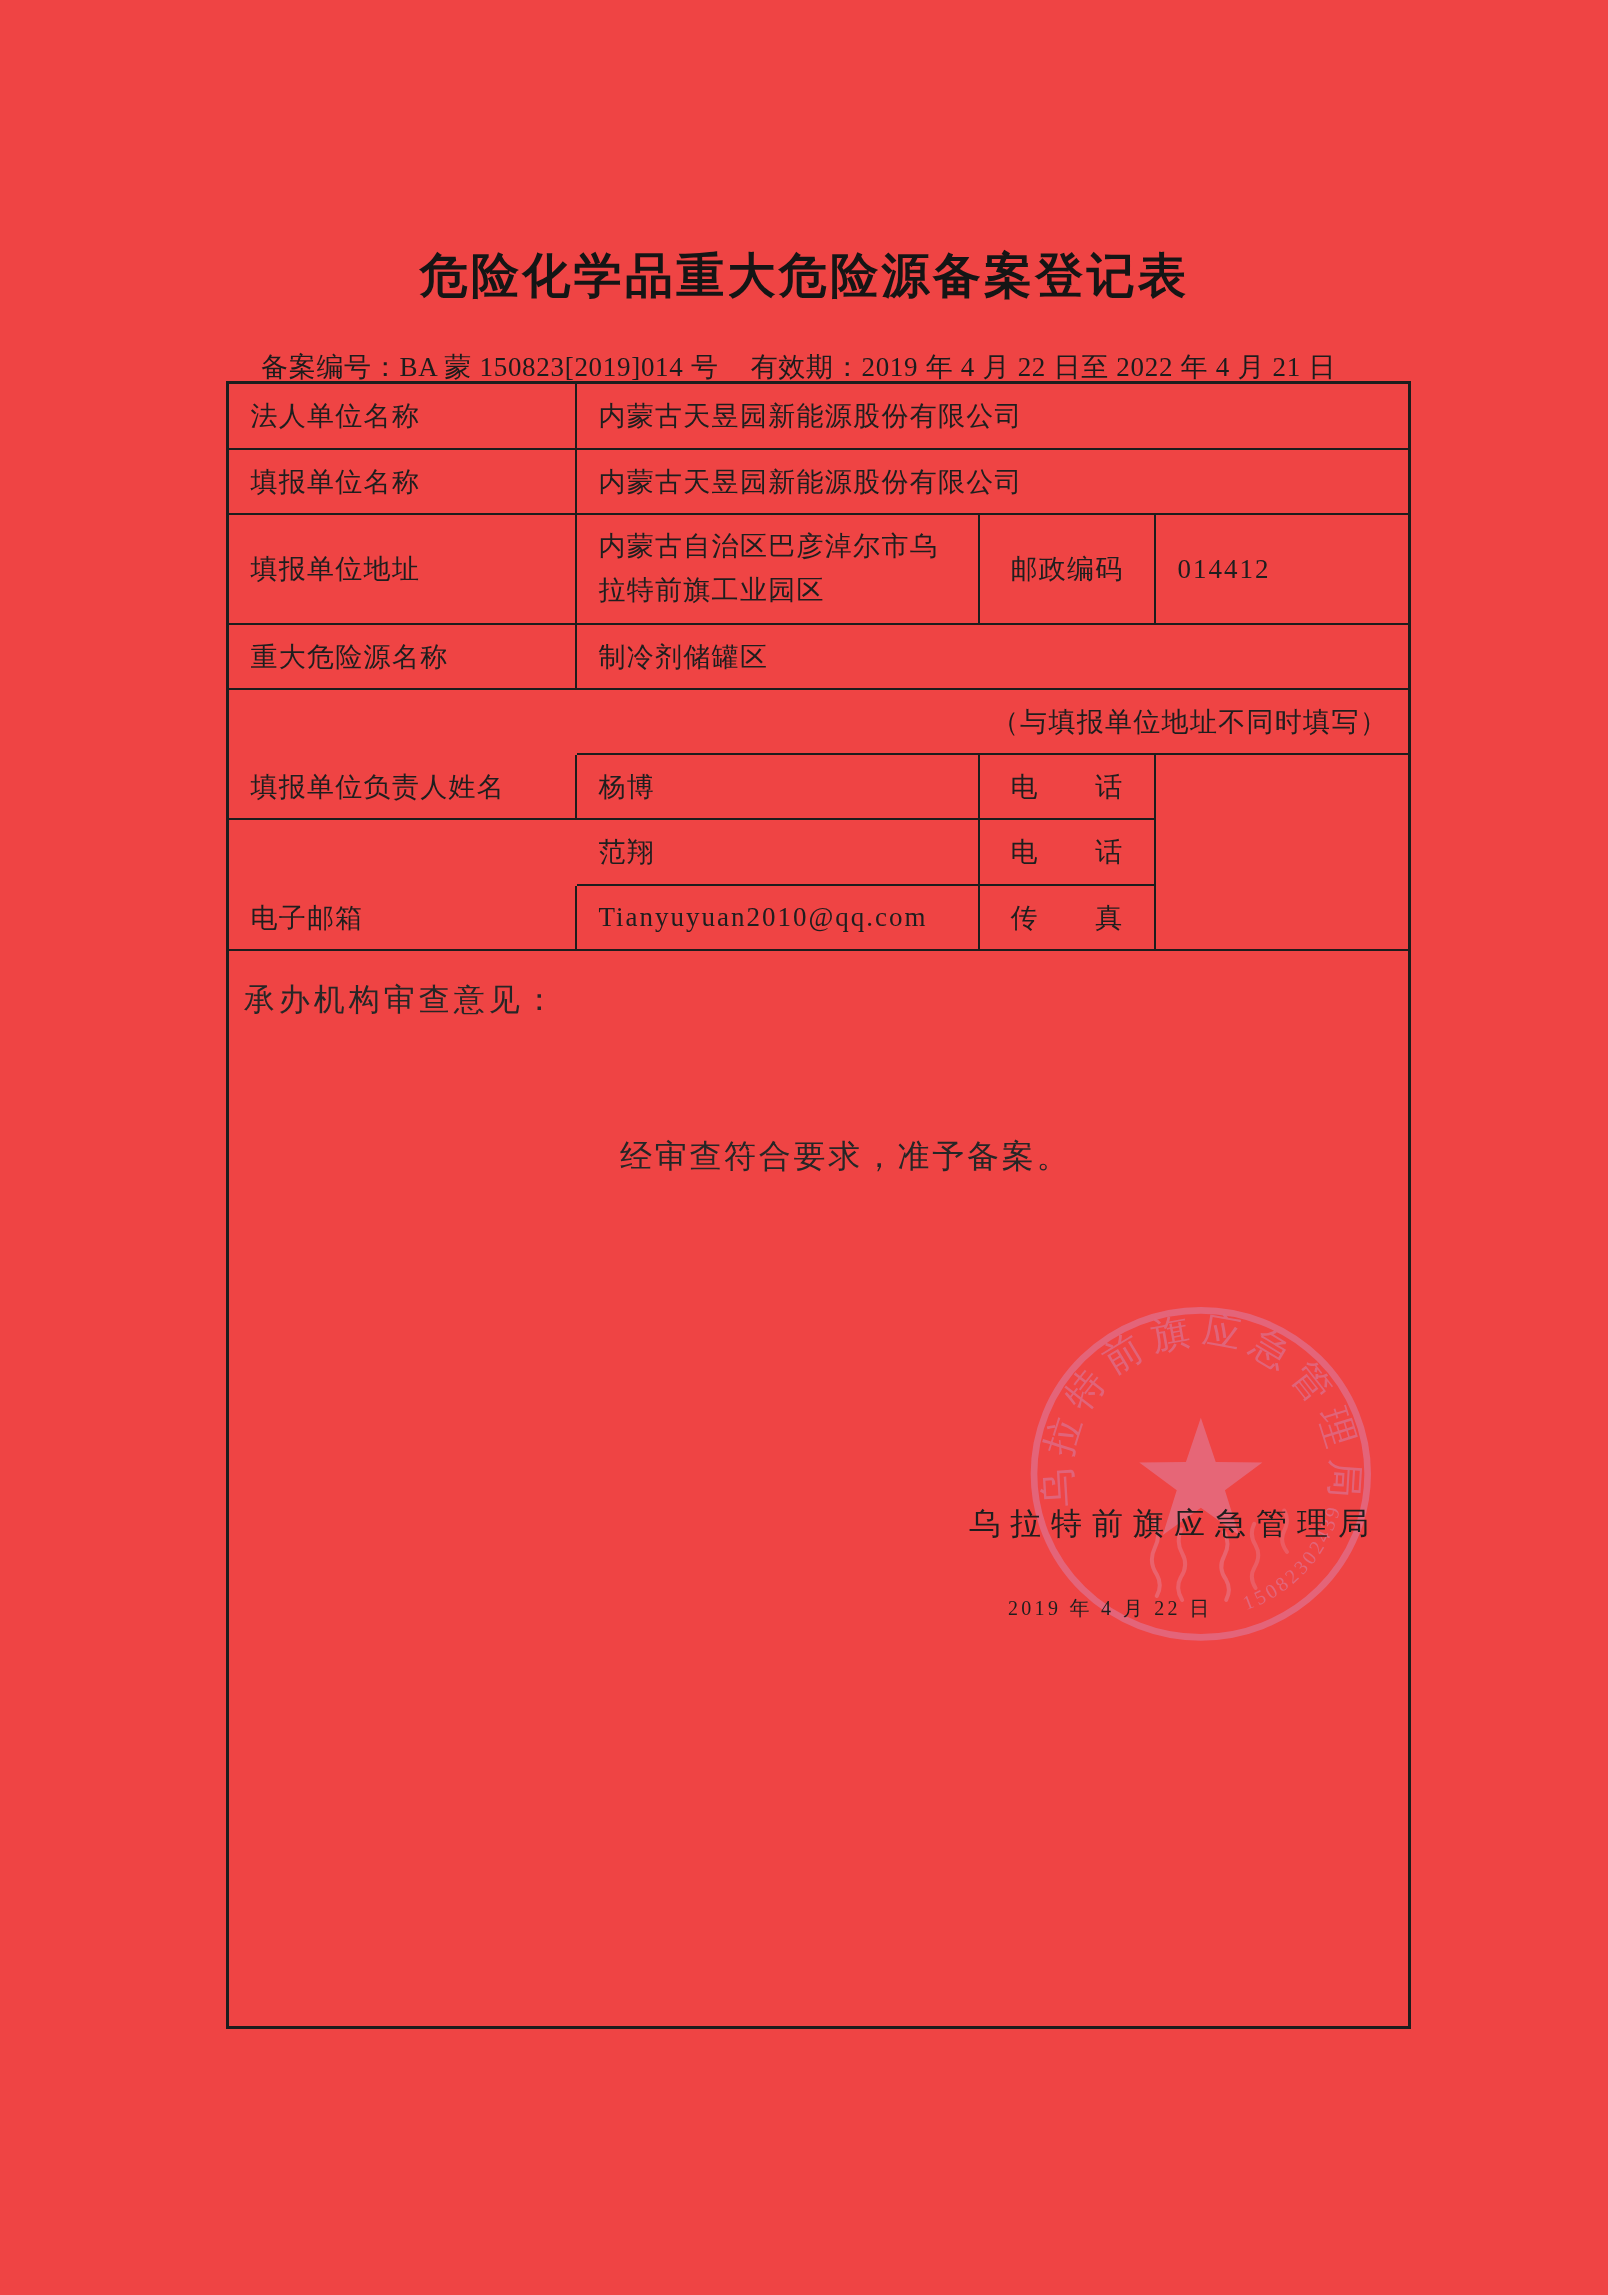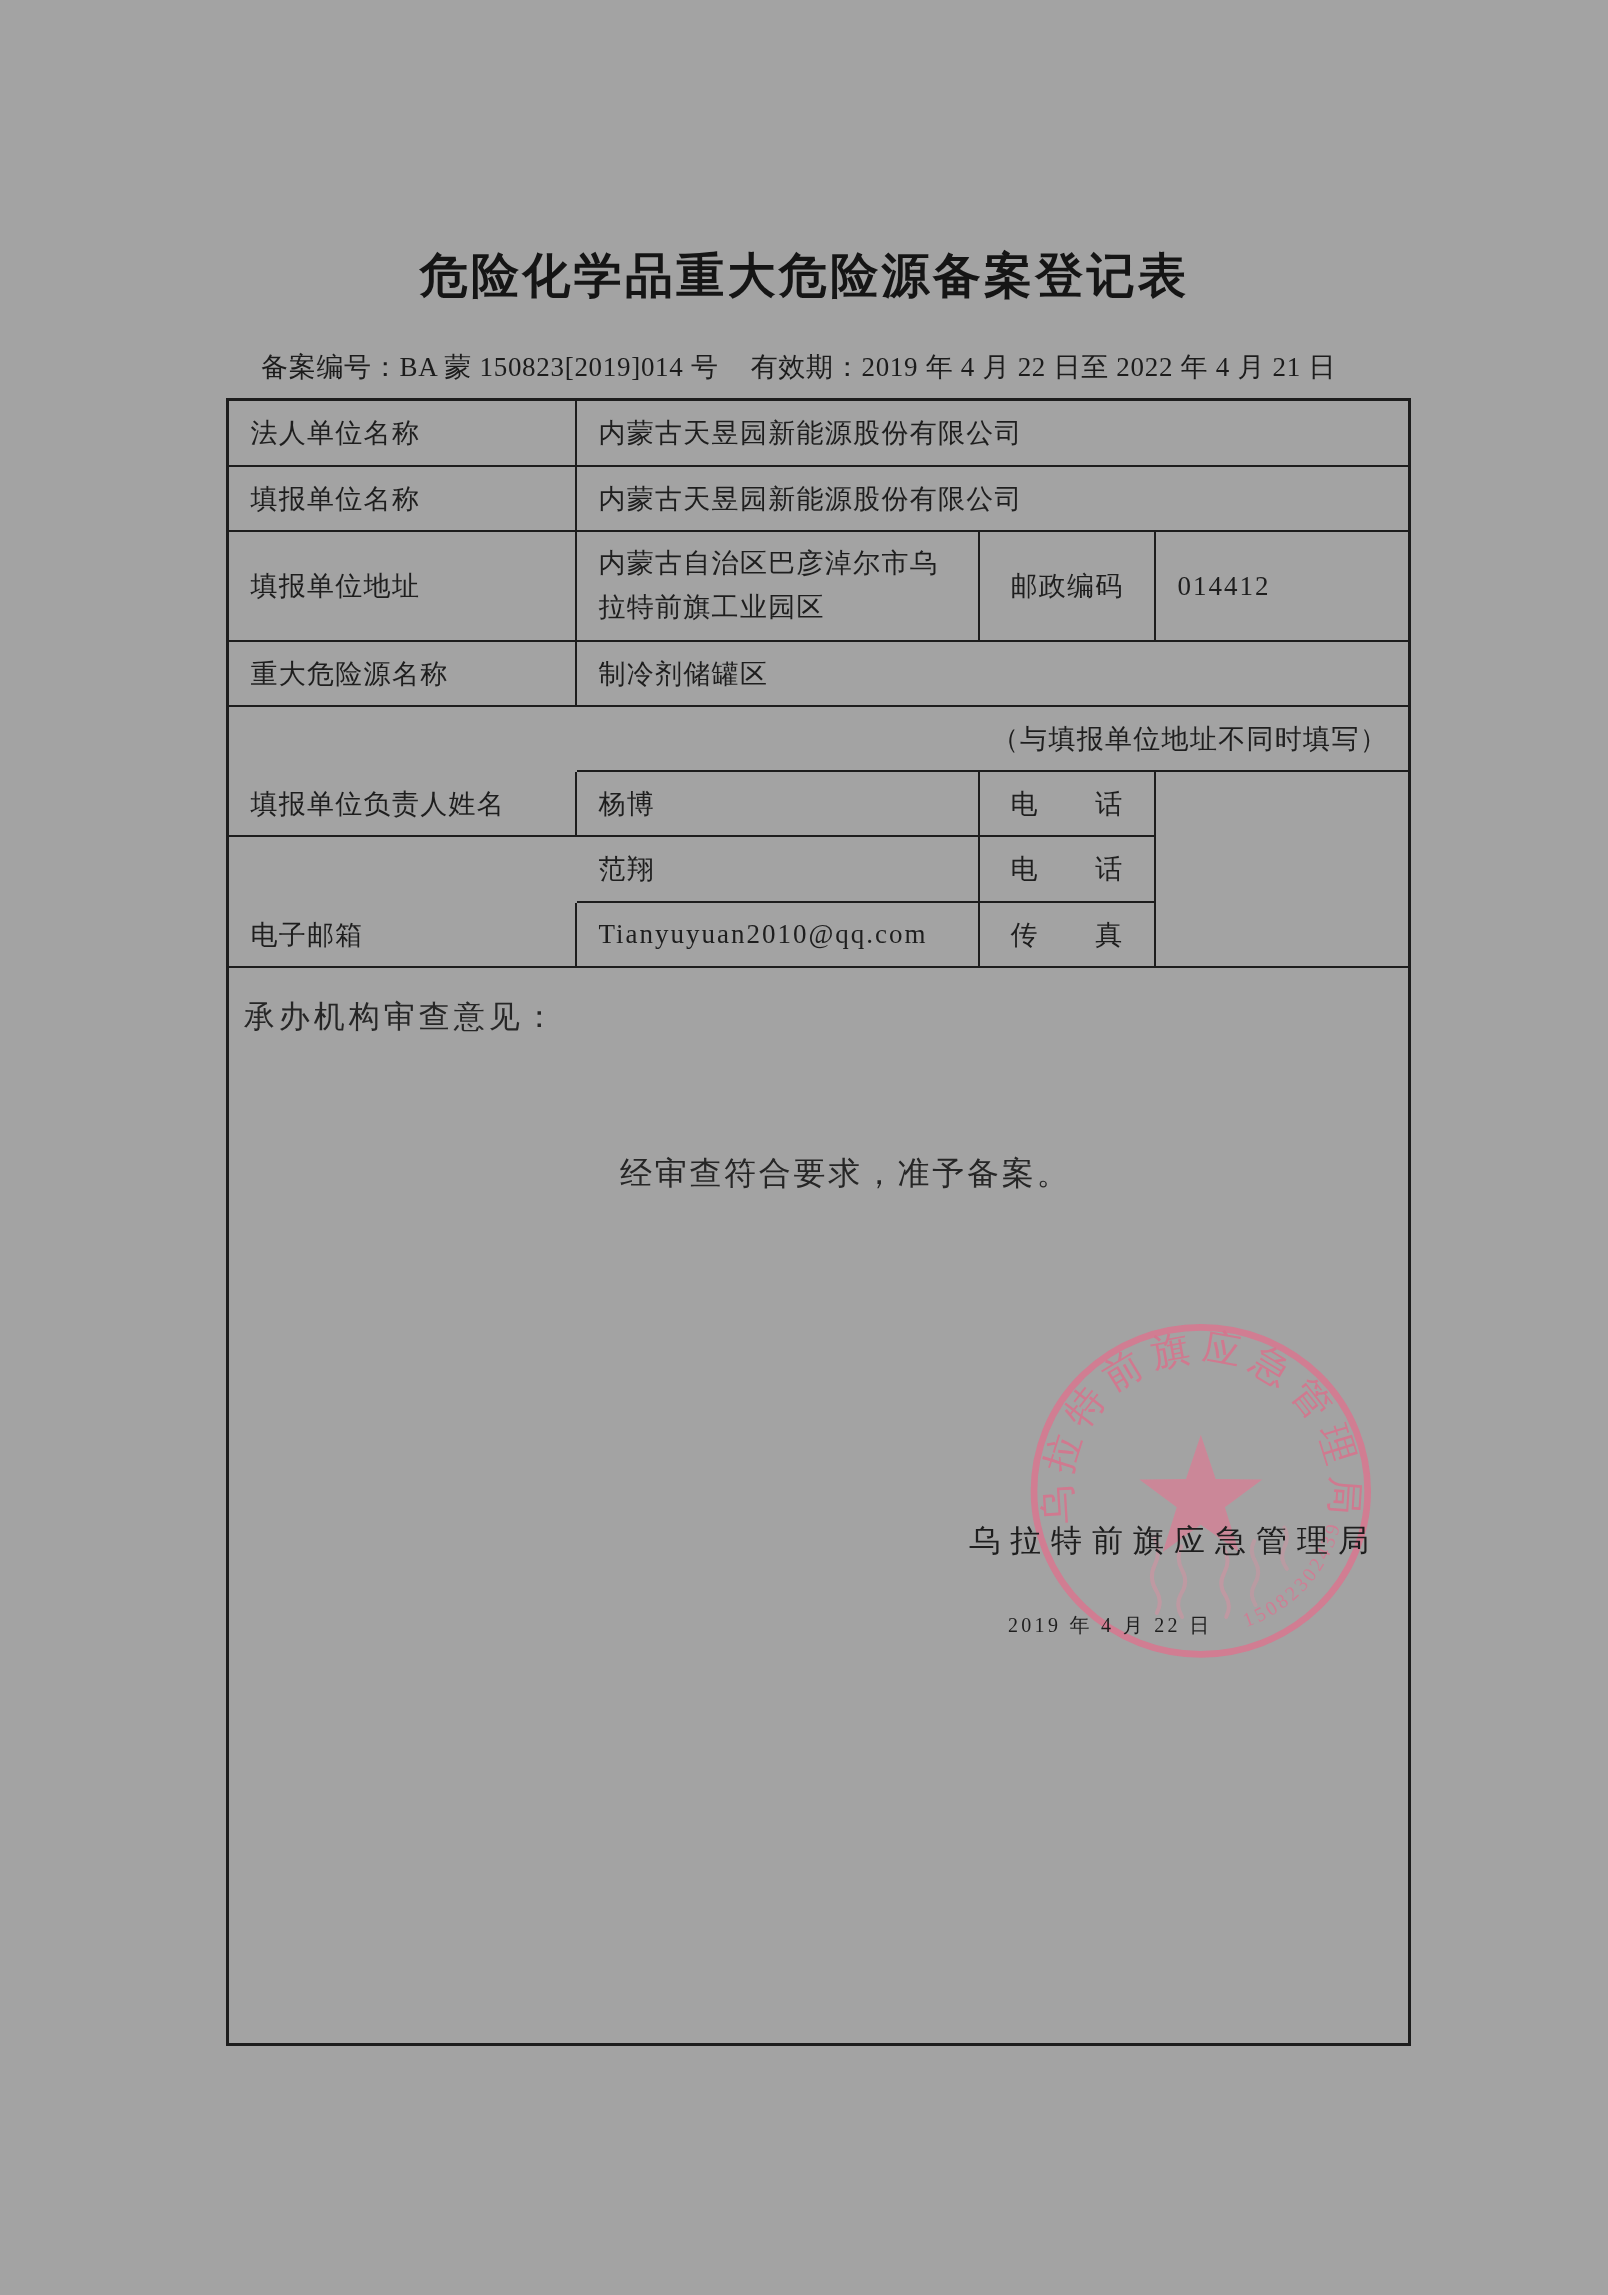--- a/index.html
+++ b/index.html
@@ -1,23 +1,23 @@
 <!DOCTYPE html>
 <html style="font-size:10.7px"><head>
 <meta charset="utf-8">
 <style>
   html,body{margin:0;padding:0;background:#e9e9e9;}
-  .page{position:relative;width:1609px;height:2295px;background:#a3a3a3;overflow:hidden;
+  .page{position:relative;width:1609px;height:2295px;background:#ef4444;overflow:hidden;
         color:#222;font-family:"Liberation Serif",serif;}
   .doc-title{position:absolute;top:244px;left:0;width:1609px;text-align:center;
         font-family:"Liberation Sans",sans-serif;font-weight:700;font-size:48px;
         letter-spacing:3.3px;color:#151515;}
   .meta-line{position:absolute;top:349px;left:261px;display:flex;gap:32px;
         font-size:27px;letter-spacing:0.7px;white-space:nowrap;color:#1c1c1c;}
-  .reg-table{position:absolute;left:226px;top:398px;display:grid;
+  .reg-table{position:absolute;left:226px;top:381px;display:grid;
         grid-template-columns:348px 403px 176px 252px;
         grid-template-rows:66px 65px 110px 65px 65px 65px 66px 65px 1075px;
         border:3.3px solid #1d1d1d;}
   .cell{border-right:2px solid #1d1d1d;border-bottom:2px solid #1d1d1d;
         display:flex;align-items:center;font-size:27px;letter-spacing:1.3px;
         padding:0 13.4px 0 21.4px;color:#1e1e1e;box-sizing:border-box;}
   .cell.last{border-right:none;}
   .cell.center{justify-content:center;padding:12px;}
   .cell.right{justify-content:flex-end;padding-right:20px;}
   .cell.latin{letter-spacing:2px;}

